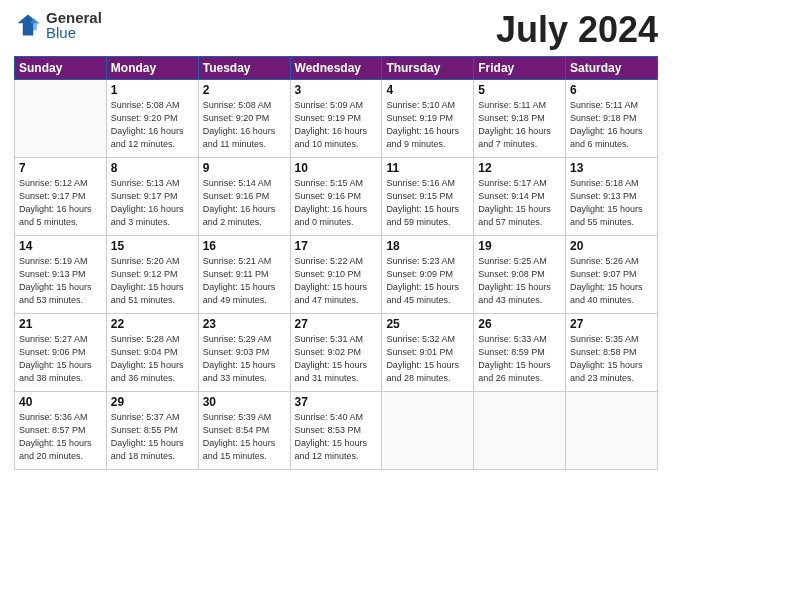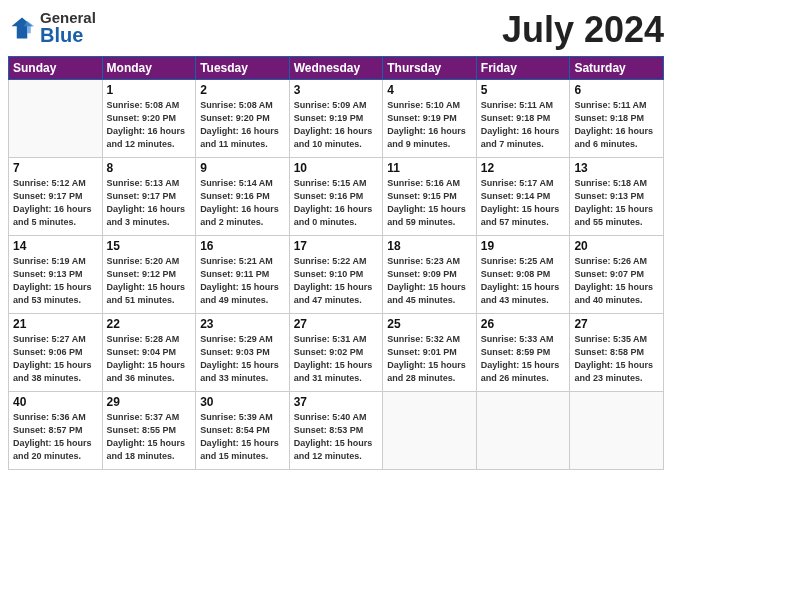--- a/index.html
+++ b/index.html
@@ -6,21 +6,21 @@
     body {
       font-family: Arial, sans-serif;
       background: #fff;
       width: 792px;
       height: 612px;
       overflow: hidden;
     }
     .page {
       width: 672px;
       height: 612px;
-      padding: 10px 8px;
+      padding: 10px 14px;
     }
     .header {
       display: flex;
       justify-content: space-between;
       align-items: flex-start;
       margin-bottom: 6px;
     }
     .logo {
       display: flex;
       align-items: center;
@@ -30,22 +30,22 @@
       display: flex;
       flex-direction: column;
       line-height: 1;
     }
     .logo-general {
       font-size: 15px;
       font-weight: bold;
       color: #333;
     }
     .logo-blue {
-      font-size: 20px;
-      font-weight: bold;
+      font-size: 15px;
+      font-weight: normal;
       color: #1a5fa8;
     }
     .logo-icon {
       width: 28px;
       height: 28px;
     }
     .title-block {
       text-align: center;
     }
     .month-title {
@@ -87,21 +87,20 @@
       font-size: 12px;
       font-weight: bold;
       color: #111;
       display: block;
       margin-bottom: 2px;
     }
     .day-info {
       font-size: 9px;
       line-height: 1.45;
       color: #333;
-      font-weight: bold;
     }
   </style>
 </head>
 <body>
 
 <div class="page">
   <div class="header">
     <div class="logo">
       <svg class="logo-icon" viewBox="0 0 32 32">
         <polygon points="16,4 28,14 22,14 22,28 10,28 10,14 4,14" fill="#1a5fa8"></polygon>

